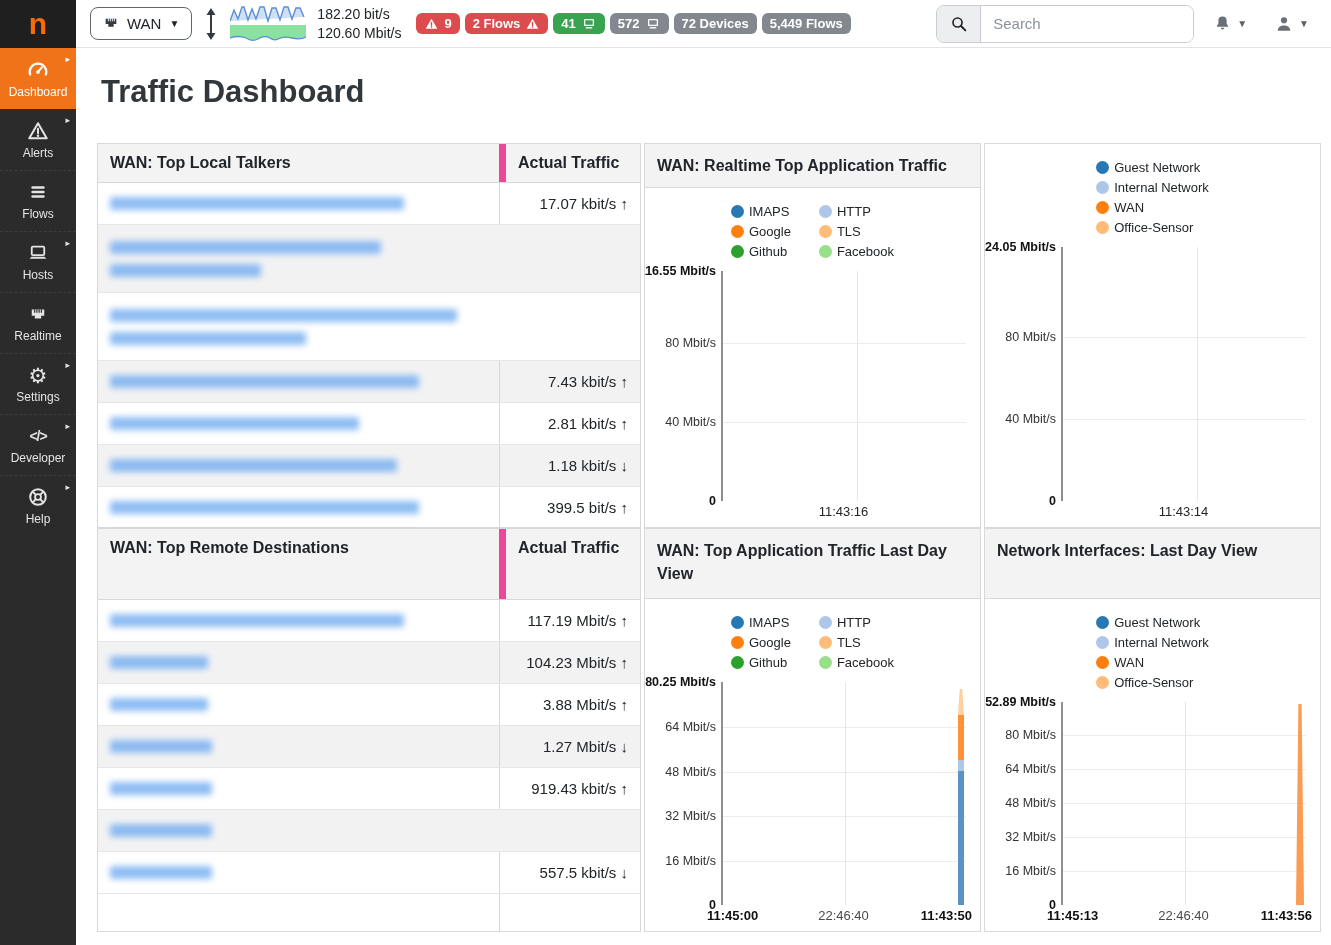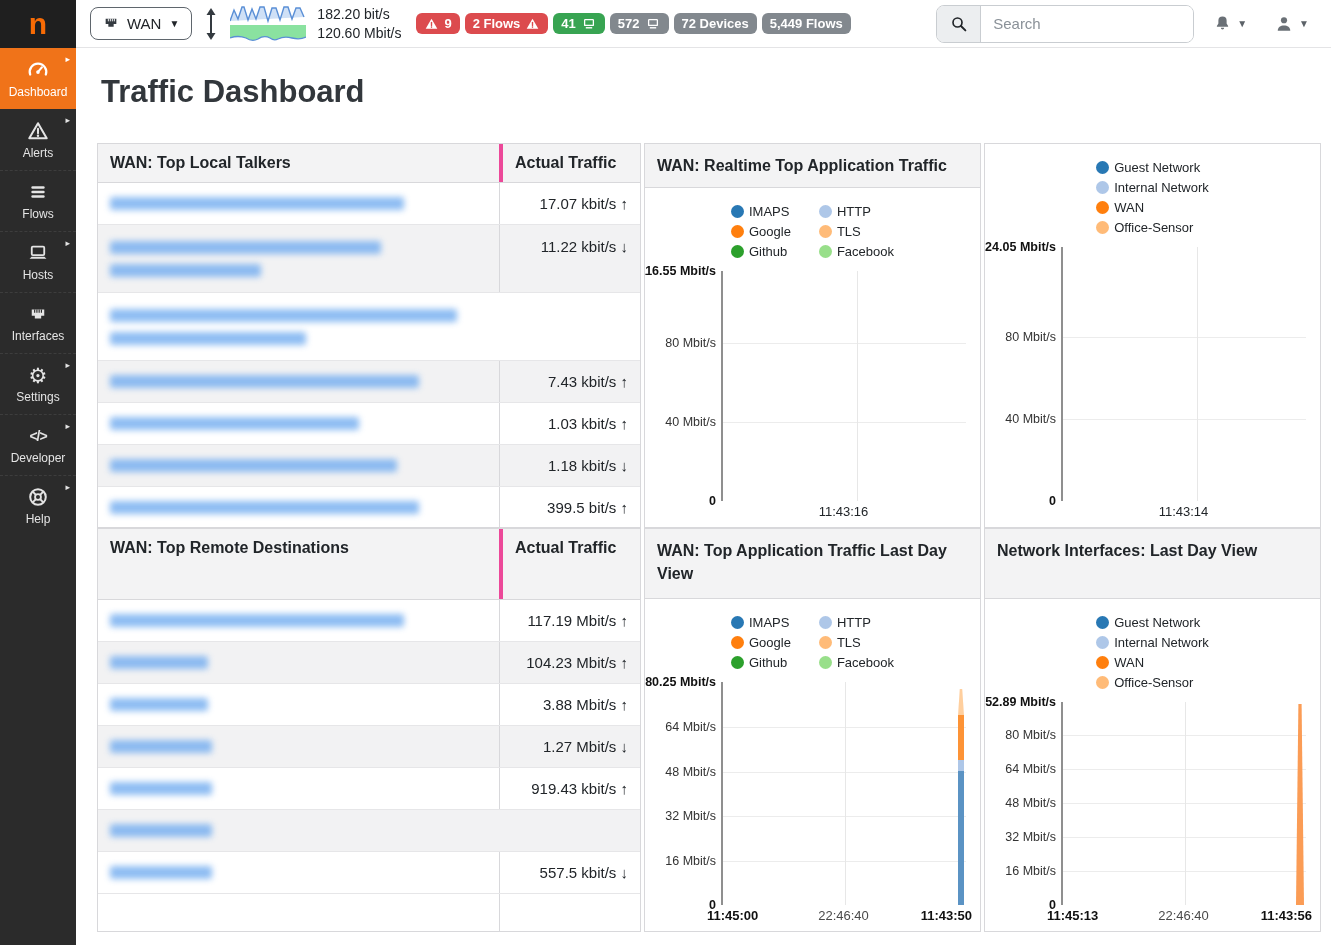--- a/index.html
+++ b/index.html
@@ -44,21 +44,21 @@
   .main { margin-left:76px; padding-top:48px; }
   .page-title { font-size:31px; font-weight:600; color:#32373c; margin:26px 0 0 25px; }
   .grid { display:grid; grid-template-columns:544px 337px 337px; column-gap:3px; margin:33px 0 0 21px; }
   .panel { border:1px solid #d8d8db; background:#fff; display:flex; flex-direction:column; overflow:hidden; }
   .row1 { height:385px; } .row2 { height:404px; }
   .panel-header { background:#f3f3f4; border-bottom:1px solid #d8d8db; font-weight:bold; font-size:16px; color:#212529; padding:10px 12px; line-height:1.45; }
   .row2 .panel-header { min-height:70px; }
   
   .t-head { display:grid; grid-template-columns:1fr 141px; background:#f3f3f4; border-bottom:1px solid #d8d8db; font-weight:bold; font-size:16px; }
   .t-head > div { padding:10px 12px; }
-  .t-head .vh { border-left:4px solid #ec4899; }
+  .t-head .vh { border-left:7px solid #ec4899; }
   .row2 .t-head > div { padding:10px 12px; min-height:70px; }
   .t-body { flex:1; display:flex; flex-direction:column; }
   .t-row { display:grid; grid-template-columns:1fr 141px; border-bottom:1px solid #e6e6e8; }
   .t-row.striped { background:#f2f2f3; }
   .t-row.filler { flex:1; border-bottom:none; }
   .name-cell { padding:14px 12px; display:flex; flex-direction:column; gap:10px; justify-content:center; }
   .blur-line { height:13px; border-radius:2px; background:#73adf0; filter:blur(3px); opacity:.8; }
   .val-cell { border-left:1px solid #d8d8db; padding:12px 12px 0; text-align:right; font-size:15px; color:#212529; white-space:nowrap; }
   .t-row { min-height:42px; }
   .t-row.tall { min-height:68px; }
@@ -142,21 +142,21 @@
           <svg width="22" height="20" viewBox="0 0 24 24">
             <path d="M4.5 6.5h15V14h-3.7v3.5H8.2V14H4.5z" fill="currentColor"></path>
             <g stroke="#2b2b2b" stroke-width="1.4">
               <line x1="8" y1="6.5" x2="8" y2="10.5"></line>
               <line x1="10.7" y1="6.5" x2="10.7" y2="10.5"></line>
               <line x1="13.4" y1="6.5" x2="13.4" y2="10.5"></line>
               <line x1="16.1" y1="6.5" x2="16.1" y2="10.5"></line>
             </g>
           </svg>
         </span>
-        <span class="nav-label">Interfaces</span>
+        <span class="nav-label">Realtime</span>
       </div>
       <div class="nav-item">
         <span class="nav-caret">▸</span>
         <span class="nav-icon">
           <span class="gear-glyph">⚙</span>
         </span>
         <span class="nav-label">Settings</span>
       </div>
       <div class="nav-item">
         <span class="nav-caret">▸</span>
@@ -308,39 +308,38 @@
             <div class="name-cell">
               <div class="blur-line" style="width:78%"></div>
             </div>
             <div class="val-cell">17.07 kbit/s ↑</div>
           </div>
           <div class="t-row striped tall">
             <div class="name-cell">
               <div class="blur-line" style="width:72%"></div>
               <div class="blur-line" style="width:40%"></div>
             </div>
-            <div class="val-cell">11.22 kbit/s ↓</div>
           </div>
           <div class="t-row tall">
             <div class="name-cell">
               <div class="blur-line" style="width:92%"></div>
               <div class="blur-line" style="width:52%"></div>
             </div>
           </div>
           <div class="t-row striped">
             <div class="name-cell">
               <div class="blur-line" style="width:82%"></div>
             </div>
             <div class="val-cell">7.43 kbit/s ↑</div>
           </div>
           <div class="t-row">
             <div class="name-cell">
               <div class="blur-line" style="width:66%"></div>
             </div>
-            <div class="val-cell">1.03 kbit/s ↑</div>
+            <div class="val-cell">2.81 kbit/s ↑</div>
           </div>
           <div class="t-row striped">
             <div class="name-cell">
               <div class="blur-line" style="width:76%"></div>
             </div>
             <div class="val-cell">1.18 kbit/s ↓</div>
           </div>
           <div class="t-row">
             <div class="name-cell">
               <div class="blur-line" style="width:82%"></div>

